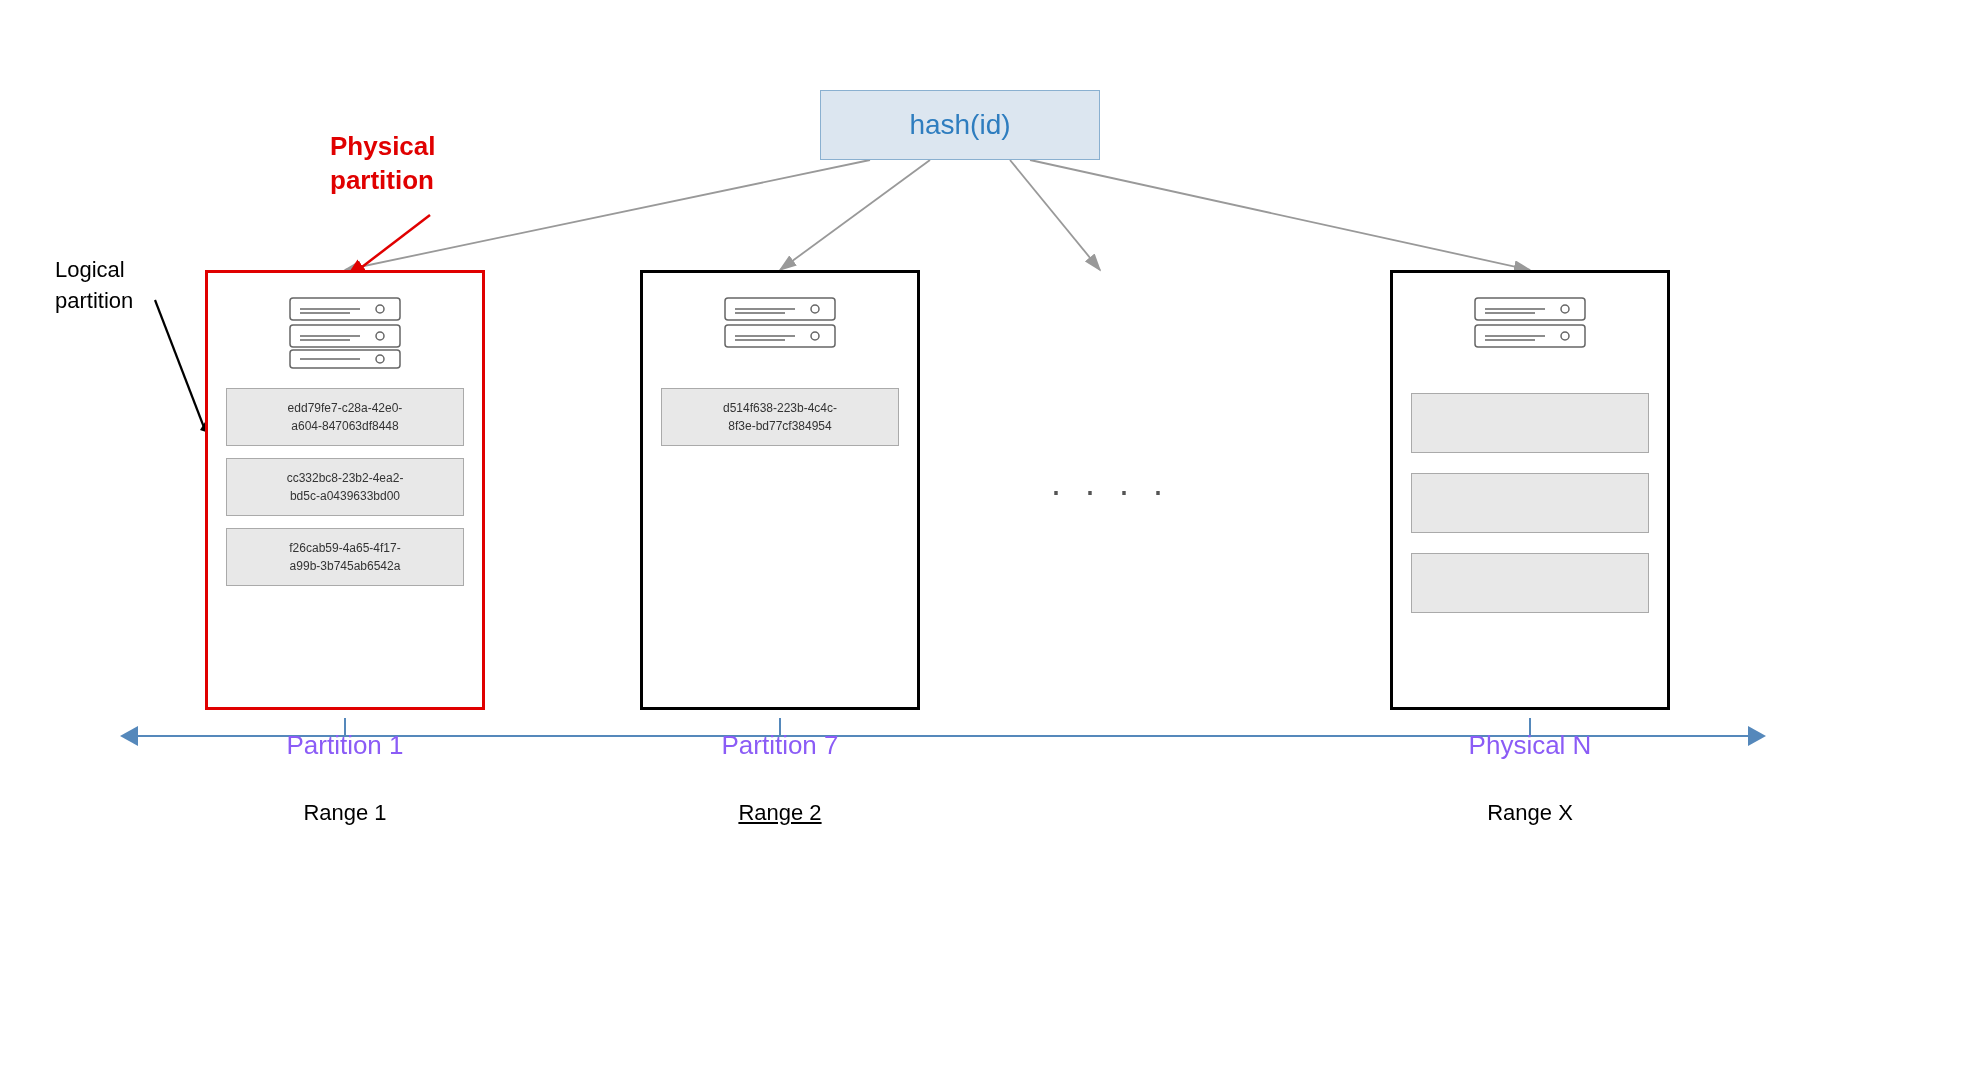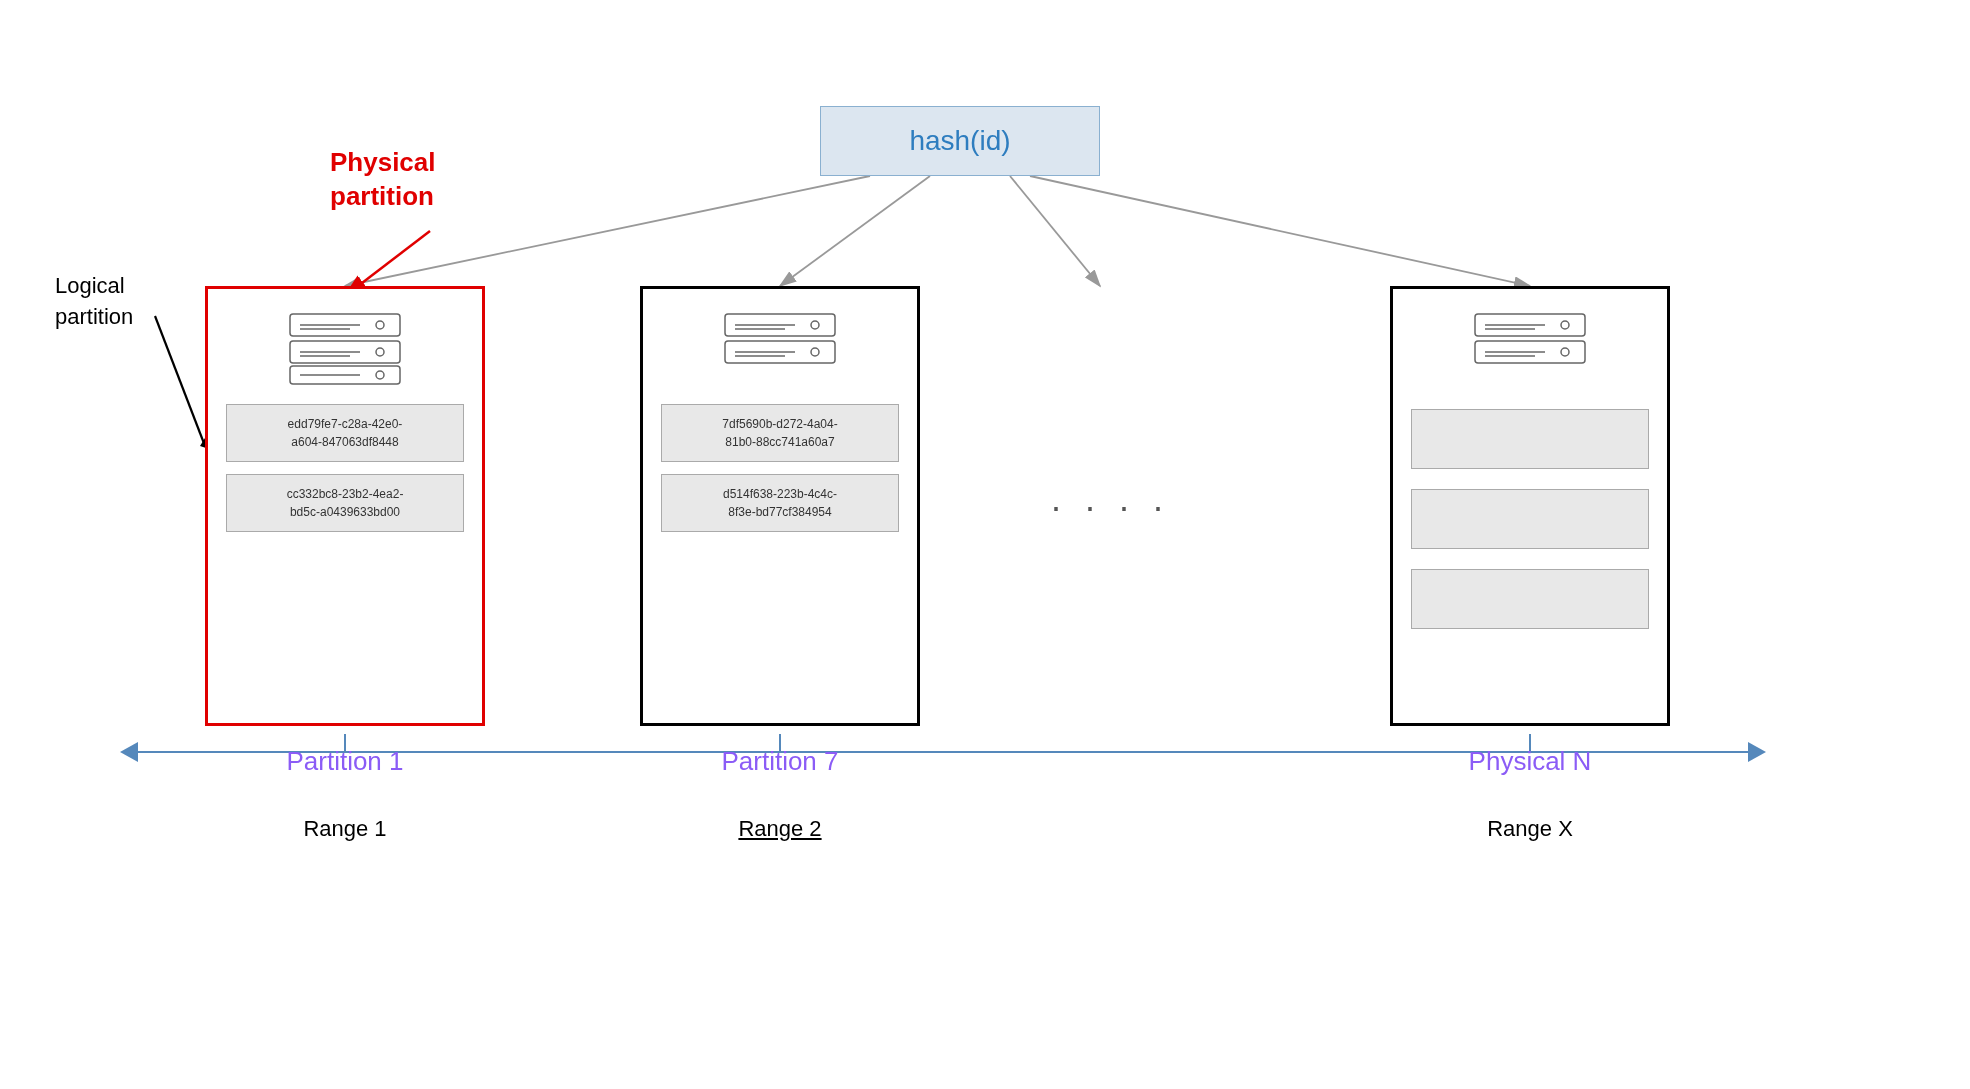--- a/index.html
+++ b/index.html
@@ -7,21 +7,21 @@
       width: 1970px;
       height: 1089px;
       background: #ffffff;
       font-family: Arial, sans-serif;
       overflow: hidden;
       position: relative;
     }
 
     .diagram-container {
       position: absolute;
-      top: 16px; left: 0;
+      top: 0; left: 0;
       width: 1970px;
       height: 939px;
     }
 
     
     .hash-box {
       position: absolute;
       top: 90px;
       left: 820px;
       width: 280px;
@@ -254,34 +254,34 @@
       <rect x="5" y="32" width="110" height="22" rx="3" fill="none" stroke="#666" stroke-width="1.5"></rect>
       <line x1="15" y1="43" x2="75" y2="43" stroke="#666" stroke-width="1.5"></line>
       <line x1="15" y1="47" x2="65" y2="47" stroke="#666" stroke-width="1.5"></line>
       <circle cx="95" cy="43" r="4" fill="none" stroke="#666" stroke-width="1.5"></circle>
       <rect x="5" y="57" width="110" height="18" rx="3" fill="none" stroke="#666" stroke-width="1.5"></rect>
       <line x1="15" y1="66" x2="75" y2="66" stroke="#666" stroke-width="1.5"></line>
       <circle cx="95" cy="66" r="4" fill="none" stroke="#666" stroke-width="1.5"></circle>
     </svg>
     <div class="record-box">edd79fe7-c28a-42e0-<br>a604-847063df8448</div>
     <div class="record-box">cc332bc8-23b2-4ea2-<br>bd5c-a0439633bd00</div>
+    <div class="record-box">f26cab59-4a65-4f17-<br>a99b-3b745ab6542a</div>
   </div>
 
   <div class="partition partition-2">
     <svg class="server-icon" viewBox="0 0 120 80">
       <rect x="5" y="5" width="110" height="22" rx="3" fill="none" stroke="#666" stroke-width="1.5"></rect>
       <line x1="15" y1="16" x2="75" y2="16" stroke="#666" stroke-width="1.5"></line>
       <line x1="15" y1="20" x2="65" y2="20" stroke="#666" stroke-width="1.5"></line>
       <circle cx="95" cy="16" r="4" fill="none" stroke="#666" stroke-width="1.5"></circle>
       <rect x="5" y="32" width="110" height="22" rx="3" fill="none" stroke="#666" stroke-width="1.5"></rect>
       <line x1="15" y1="43" x2="75" y2="43" stroke="#666" stroke-width="1.5"></line>
       <line x1="15" y1="47" x2="65" y2="47" stroke="#666" stroke-width="1.5"></line>
       <circle cx="95" cy="43" r="4" fill="none" stroke="#666" stroke-width="1.5"></circle>
     </svg>
-    <div class="record-box">7df5690b-d272-4a04-<br>81b0-88cc741a60a7</div>
     <div class="record-box">d514f638-223b-4c4c-<br>8f3e-bd77cf384954</div>
   </div>
 
   <div class="dots">· · · ·</div>
 
   <div class="partition partition-n">
     <svg class="server-icon" viewBox="0 0 120 80">
       <rect x="5" y="5" width="110" height="22" rx="3" fill="none" stroke="#666" stroke-width="1.5"></rect>
       <line x1="15" y1="16" x2="75" y2="16" stroke="#666" stroke-width="1.5"></line>
       <line x1="15" y1="20" x2="65" y2="20" stroke="#666" stroke-width="1.5"></line>

